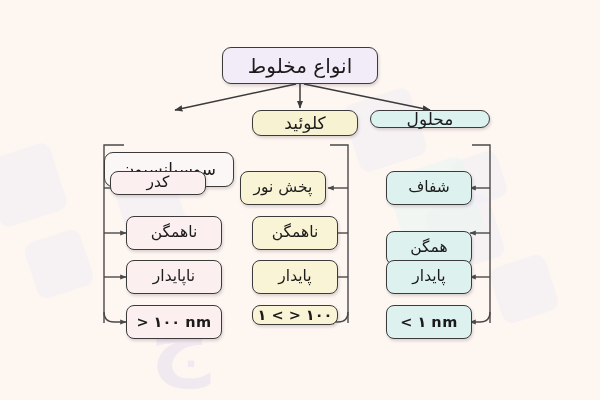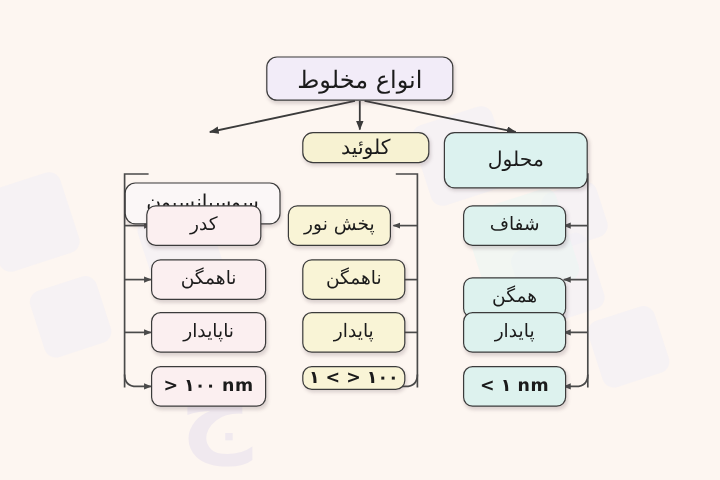--- a/index.html
+++ b/index.html
@@ -136,21 +136,21 @@
     <path d="M490,312 Q490,322 480,322 L470,322" stroke="#4a4a4a" stroke-width="1.4" fill="none" marker-end="url(#ahs)"></path>
   </svg>
 
   <div class="node root" style="left:222px; top:47px; width:156px; height:37px;">
     <span>انواع مخلوط</span>
   </div>
 
   <div class="node hdr susp" style="left:104px; top:110px; width:130px; height:35px;margin-top:42px;">
     <span>سوسپانسیون</span>
   </div>
-  <div class="node leaf susp" style="left:122px; top:171px; width:96px; height:34px;">
+  <div class="node leaf susp" style="left:110px; top:171px; width:96px; height:24px;">
     <span>کدر</span>
   </div>
   <div class="node leaf susp" style="left:126px; top:216px; width:96px; height:34px;">
     <span>ناهمگن</span>
   </div>
   <div class="node leaf susp" style="left:126px; top:260px; width:96px; height:34px;">
     <span>ناپایدار</span>
   </div>
   <div class="node leaf susp" style="left:126px; top:305px; width:96px; height:34px;">
     <span class="num">&gt; ۱۰۰ nm</span>
@@ -165,21 +165,21 @@
   <div class="node leaf col" style="left:252px; top:216px; width:86px; height:34px;">
     <span>ناهمگن</span>
   </div>
   <div class="node leaf col" style="left:252px; top:260px; width:86px; height:34px;">
     <span>پایدار</span>
   </div>
   <div class="node leaf col" style="left:252px; top:305px; width:86px; height:20px;">
     <span class="num">۱ &lt; &gt; ۱۰۰</span>
   </div>
 
-  <div class="node hdr sol" style="left:370px; top:110px; width:120px; height:47px;">
+  <div class="node hdr sol" style="left:370px; top:110px; width:120px; height:18px;">
     <span>محلول</span>
   </div>
   <div class="node leaf sol" style="left:386px; top:171px; width:86px; height:34px;">
     <span>شفاف</span>
   </div>
   <div class="node leaf sol" style="left:386px; top:231px; width:86px; height:34px;">
     <span>همگن</span>
   </div>
   <div class="node leaf sol" style="left:386px; top:260px; width:86px; height:34px;">
     <span>پایدار</span>

